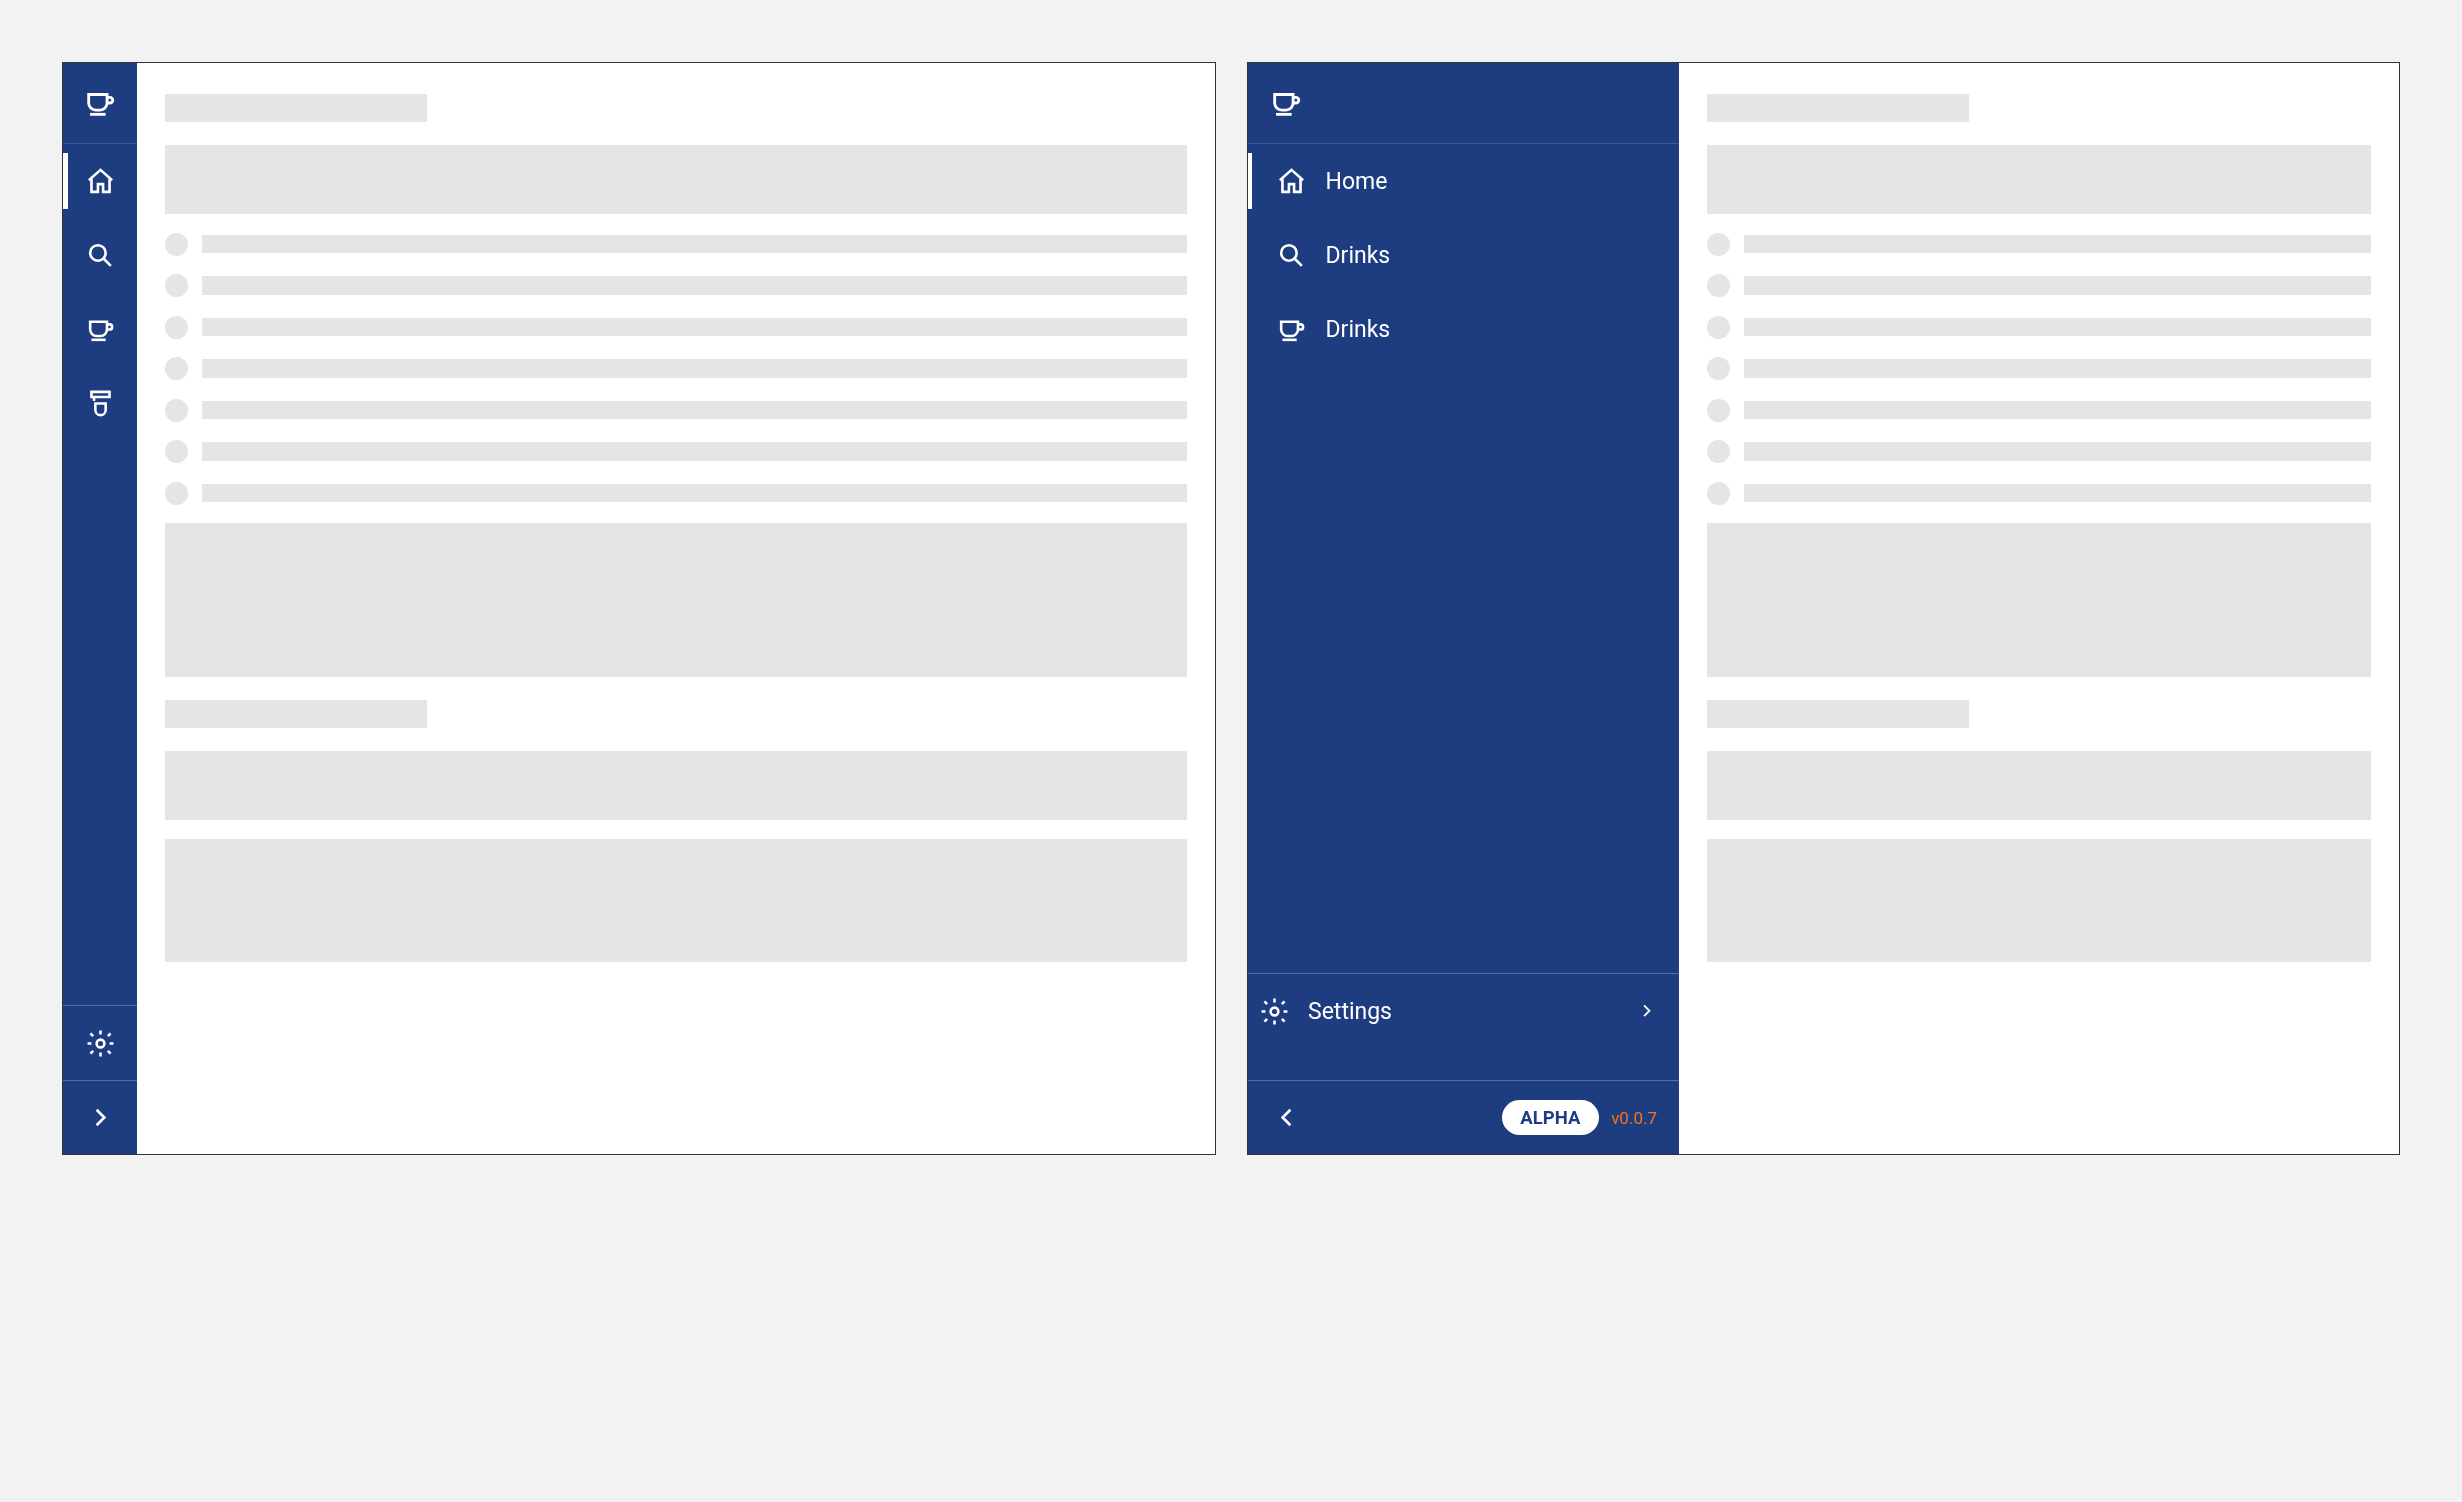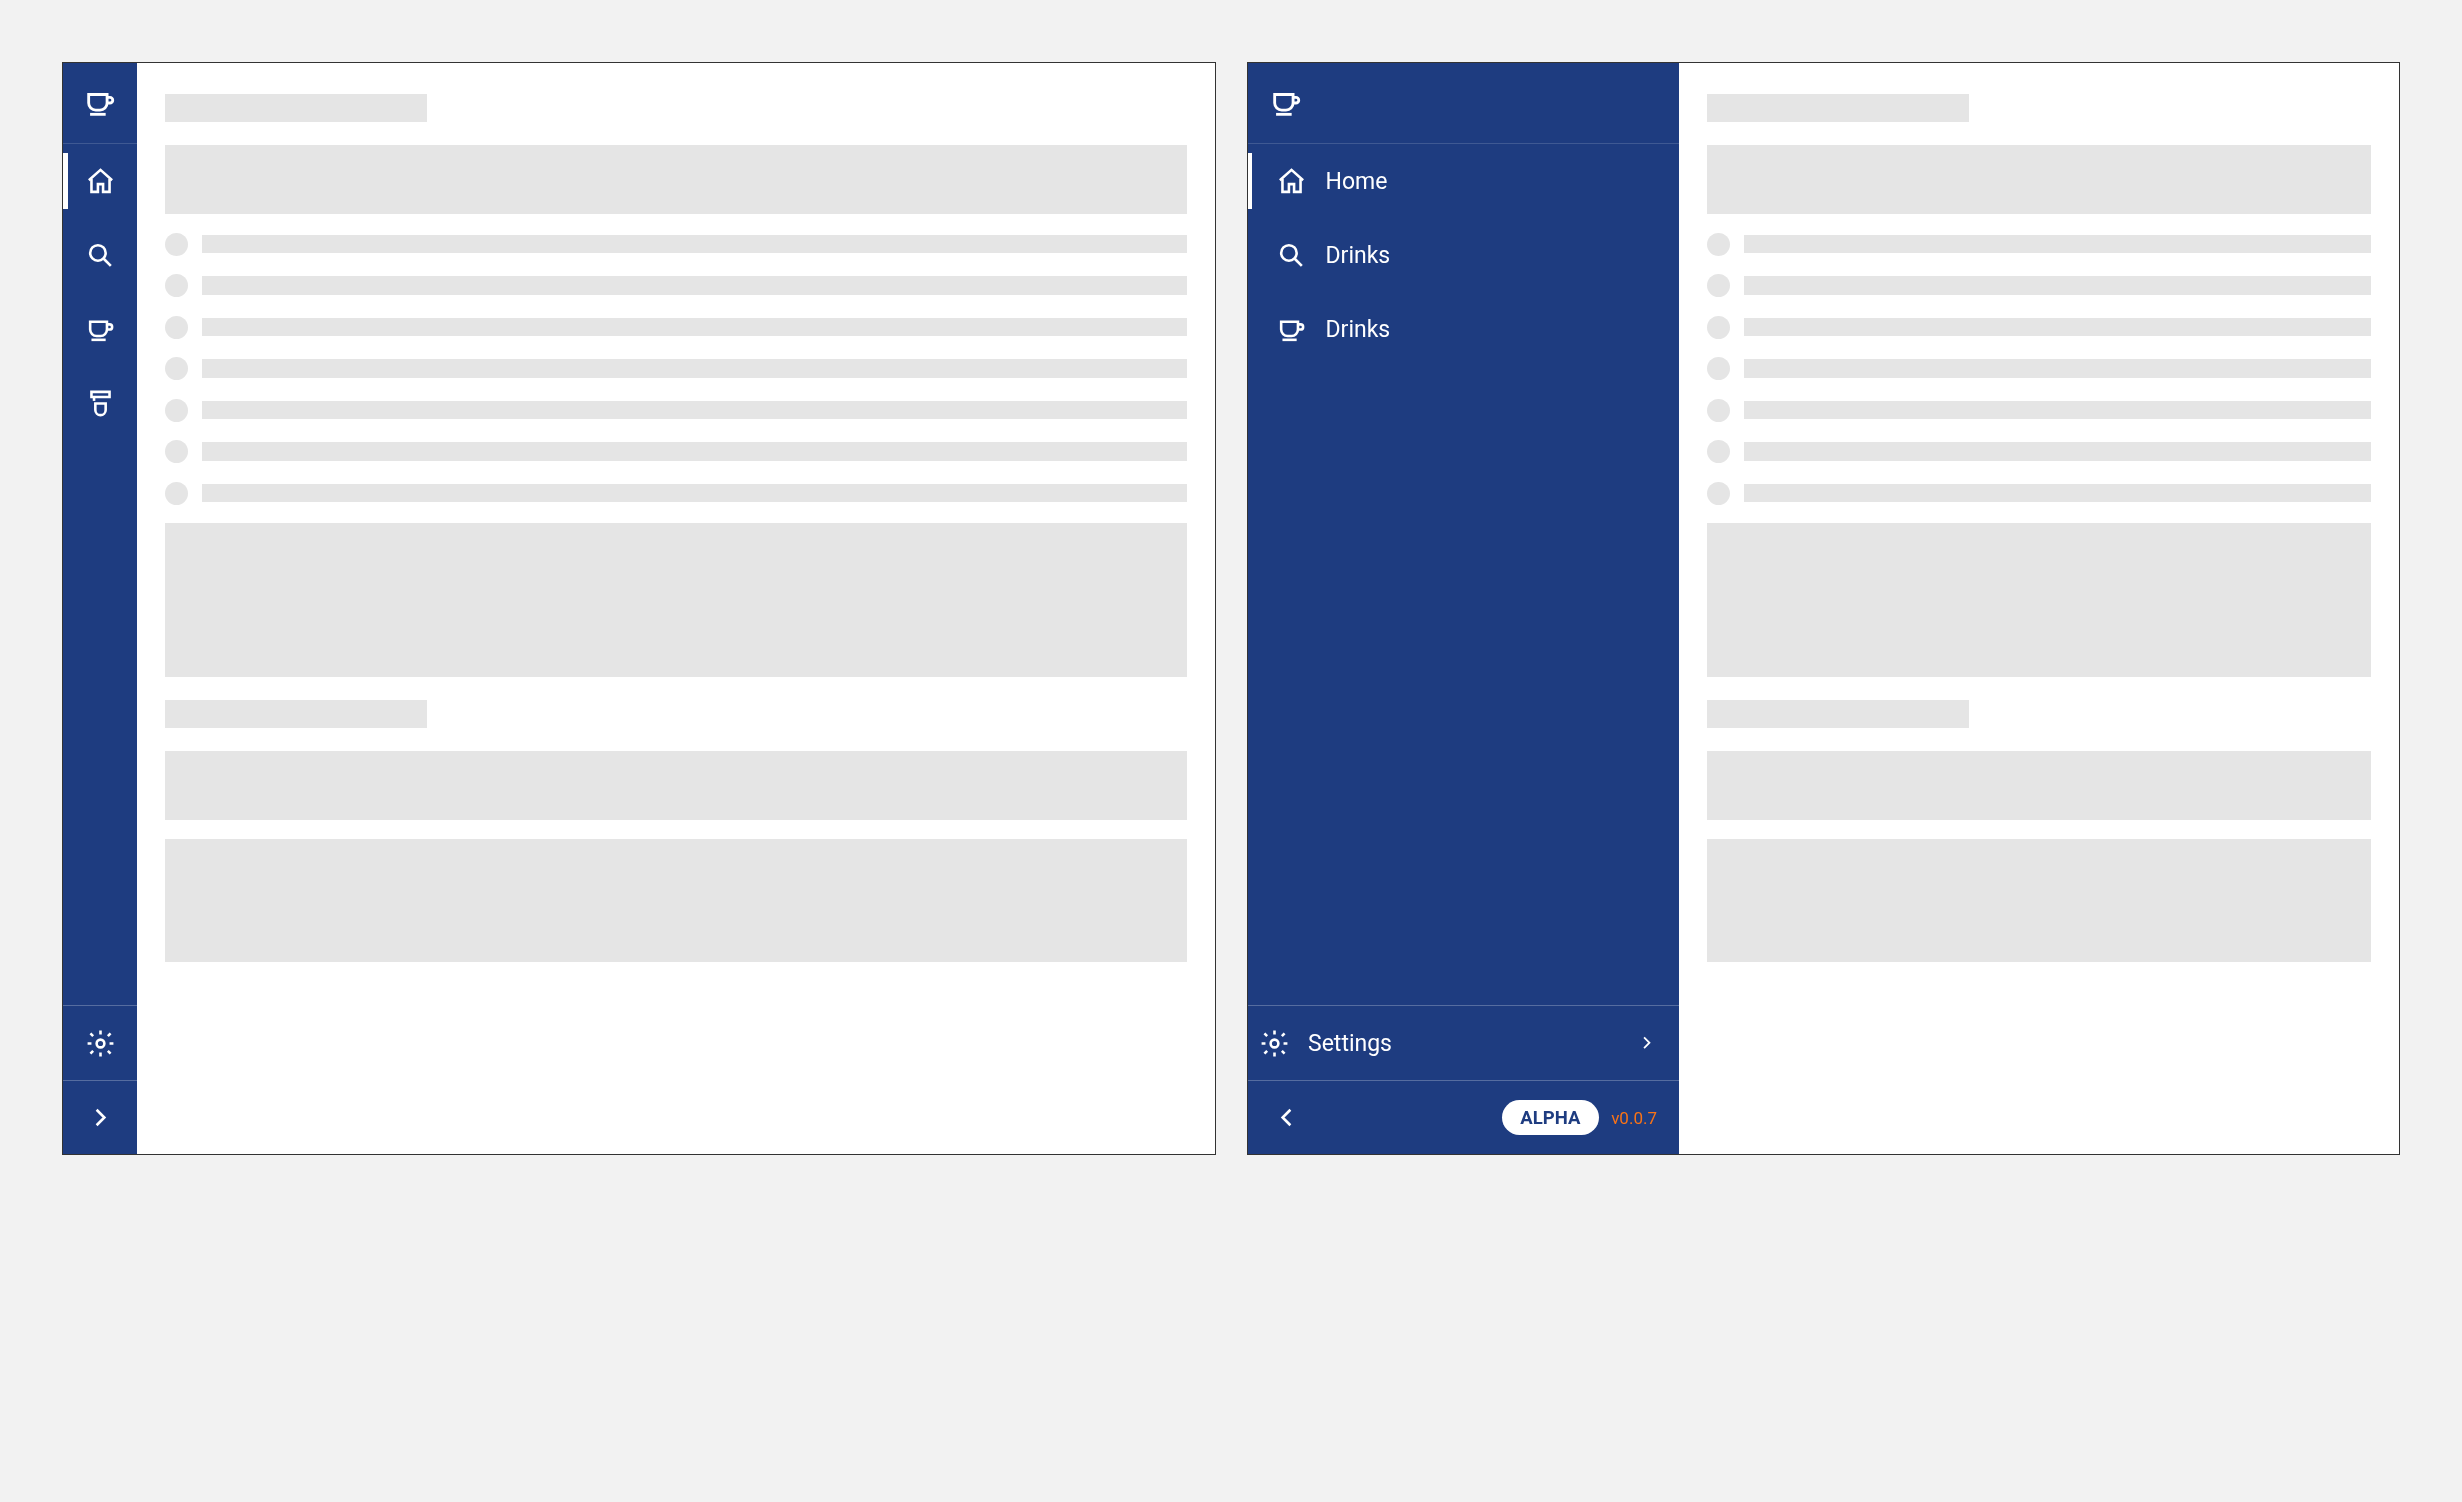--- a/index.html
+++ b/index.html
@@ -89,20 +89,21 @@
       display: flex;
       align-items: center;
       height: 74px;
       border-top: 0.8px solid rgba(255,255,255,0.25);
     }
     .sidenav.collapsed .sidenav-toggle-row { justify-content: center; }
     .sidenav.expanded .sidenav-toggle-row {
       justify-content: space-between;
       padding-left: 23px;
       padding-right: 21.5px;
+      margin-top: 32px;
     }
     .badge {
       background: #fff;
       color: #1e3c80;
       font-weight: 700;
       font-size: 18.5px;
       padding: 6.2px 18.5px;
       border-radius: 769px;
       display: inline-block;
     }

